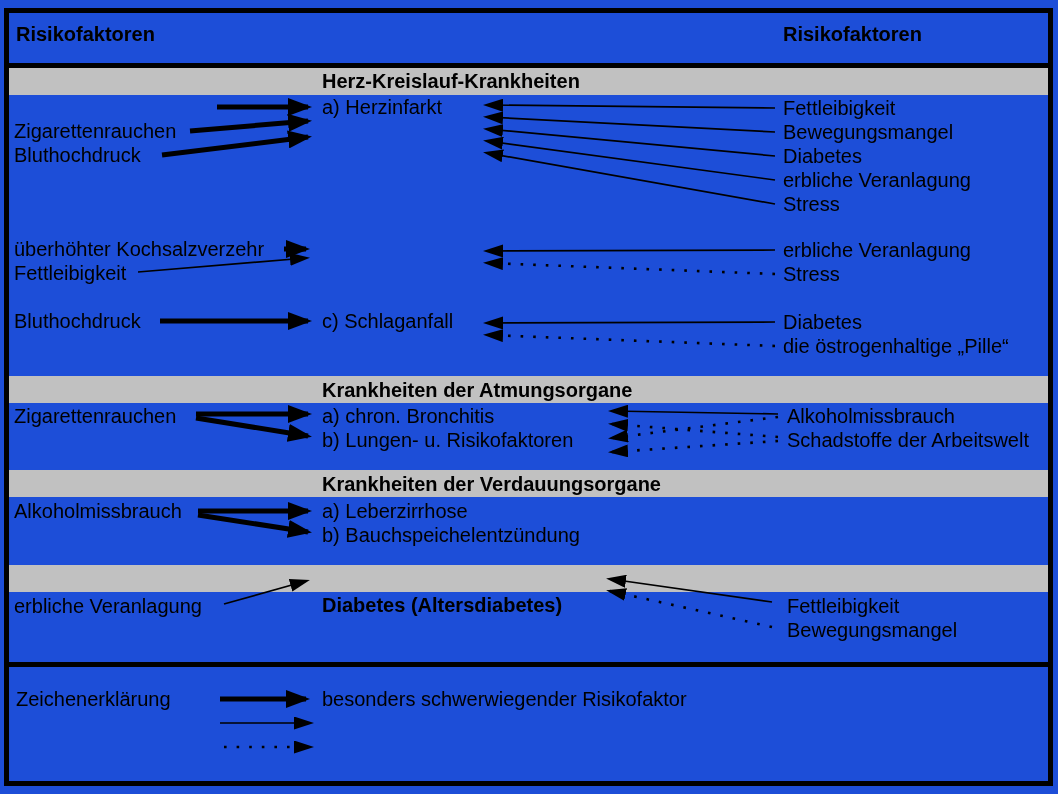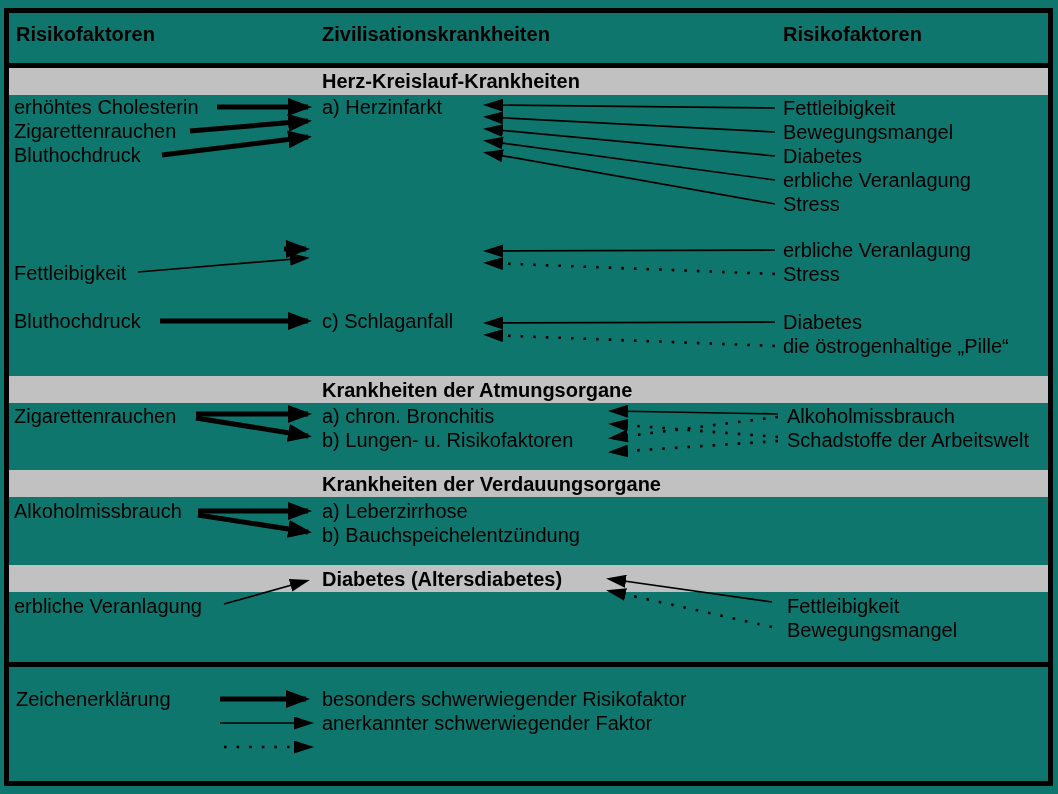--- a/index.html
+++ b/index.html
@@ -1,18 +1,18 @@
 <!DOCTYPE html>
 <html><head>
 <meta charset="utf-8">
 <style>
   * { margin:0; padding:0; box-sizing:border-box; }
   html,body { background:#ffffff; }
   body { width:1058px; height:794px; position:relative; font-family:"Liberation Sans", sans-serif; color:#000; }
-  .page { position:absolute; left:0; top:0; width:1058px; height:794px; background:#0f766e; overflow:hidden; }
+  .page { position:absolute; left:0; top:0; width:1058px; height:794px; background:#1d4ed8; overflow:hidden; }
   .frame { position:absolute; left:4px; top:8px; width:1049px; height:778px; border:5px solid #000; background:transparent; }
   .sep { position:absolute; left:4px; width:1049px; height:5px; background:#000; }
   .band { position:absolute; left:9px; width:1039px; height:27px; background:#c1c1c1; }
   .lbl { position:absolute; font-size:20px; line-height:24px; white-space:nowrap; color:#000; }
   .bold { font-weight:bold; }
   svg.arrows { position:absolute; left:0; top:0; width:1058px; height:794px; pointer-events:none; }
   .thick { stroke:#000; stroke-width:5; fill:none; }
   .thin  { stroke:#000; stroke-width:1.7; fill:none; }
   .dotted{ stroke:#000; stroke-width:2.6; fill:none; stroke-dasharray:2.6 10; }
 </style>
@@ -23,35 +23,34 @@
 
   <div class="frame"></div>
   <div class="sep" style="top:63px"></div>
   <div class="sep" style="top:662px"></div>
   <div class="band" style="top:68px"></div>
   <div class="band" style="top:376px"></div>
   <div class="band" style="top:470px"></div>
   <div class="band" style="top:565px"></div>
 
   <span class="lbl bold" style="left:16px;top:22px">Risikofaktoren</span>
-  <span class="lbl bold" style="left:322px;top:22px">Zivilisationskrankheiten</span>
   <span class="lbl bold" style="left:783px;top:22px">Risikofaktoren</span>
 
   <span class="lbl bold" style="left:322px;top:69px">Herz-Kreislauf-Krankheiten</span>
 
-  <span class="lbl" style="left:14px;top:95px">erhöhtes Cholesterin</span>
   <span class="lbl" style="left:14px;top:119px">Zigarettenrauchen</span>
   <span class="lbl" style="left:14px;top:143px">Bluthochdruck</span>
   <span class="lbl" style="left:322px;top:95px">a) Herzinfarkt</span>
   <span class="lbl" style="left:783px;top:96px">Fettleibigkeit</span>
   <span class="lbl" style="left:783px;top:120px">Bewegungsmangel</span>
   <span class="lbl" style="left:783px;top:144px">Diabetes</span>
   <span class="lbl" style="left:783px;top:168px">erbliche Veranlagung</span>
   <span class="lbl" style="left:783px;top:192px">Stress</span>
 
+  <span class="lbl" style="left:14px;top:237px">überhöhter Kochsalzverzehr</span>
   <span class="lbl" style="left:14px;top:261px">Fettleibigkeit</span>
   <span class="lbl" style="left:783px;top:238px">erbliche Veranlagung</span>
   <span class="lbl" style="left:783px;top:262px">Stress</span>
 
   <span class="lbl" style="left:14px;top:309px">Bluthochdruck</span>
   <span class="lbl" style="left:322px;top:309px">c) Schlaganfall</span>
   <span class="lbl" style="left:783px;top:310px">Diabetes</span>
   <span class="lbl" style="left:783px;top:334px">die östrogenhaltige „Pille“</span>
 
   <span class="lbl bold" style="left:322px;top:378px">Krankheiten der Atmungsorgane</span>
@@ -59,28 +58,27 @@
   <span class="lbl" style="left:322px;top:404px">a) chron. Bronchitis</span>
   <span class="lbl" style="left:322px;top:428px">b) Lungen- u. Risikofaktoren</span>
   <span class="lbl" style="left:787px;top:404px">Alkoholmissbrauch</span>
   <span class="lbl" style="left:787px;top:428px">Schadstoffe der Arbeitswelt</span>
 
   <span class="lbl" style="left:14px;top:499px">Alkoholmissbrauch</span>
   <span class="lbl bold" style="left:322px;top:472px">Krankheiten der Verdauungsorgane</span>
   <span class="lbl" style="left:322px;top:499px">a) Leberzirrhose</span>
   <span class="lbl" style="left:322px;top:523px">b) Bauchspeichelentzündung</span>
 
-  <span class="lbl bold" style="left:322px;top:567px">Diabetes (Altersdiabetes)</span>
+  <span class="lbl bold" style="left:322px;top:593px">Diabetes (Altersdiabetes)</span>
   <span class="lbl" style="left:14px;top:594px">erbliche Veranlagung</span>
   <span class="lbl" style="left:787px;top:594px">Fettleibigkeit</span>
   <span class="lbl" style="left:787px;top:618px">Bewegungsmangel</span>
 
   <span class="lbl" style="left:16px;top:687px">Zeichenerklärung</span>
   <span class="lbl" style="left:322px;top:687px">besonders schwerwiegender Risikofaktor</span>
-  <span class="lbl" style="left:322px;top:711px">anerkannter schwerwiegender Faktor</span>
 
   <svg class="arrows" viewBox="0 0 1058 794">
     <defs>
       <marker id="mT" markerUnits="userSpaceOnUse" markerWidth="24" markerHeight="18" refX="20" refY="9" orient="auto">
         <path d="M0,0 L24,9 L0,18 Z" fill="#000"></path>
       </marker>
       <marker id="mt" markerUnits="userSpaceOnUse" markerWidth="20" markerHeight="13" refX="16" refY="6.5" orient="auto">
         <path d="M0,0 L20,6.5 L0,13 Z" fill="#000"></path>
       </marker>
     </defs>

